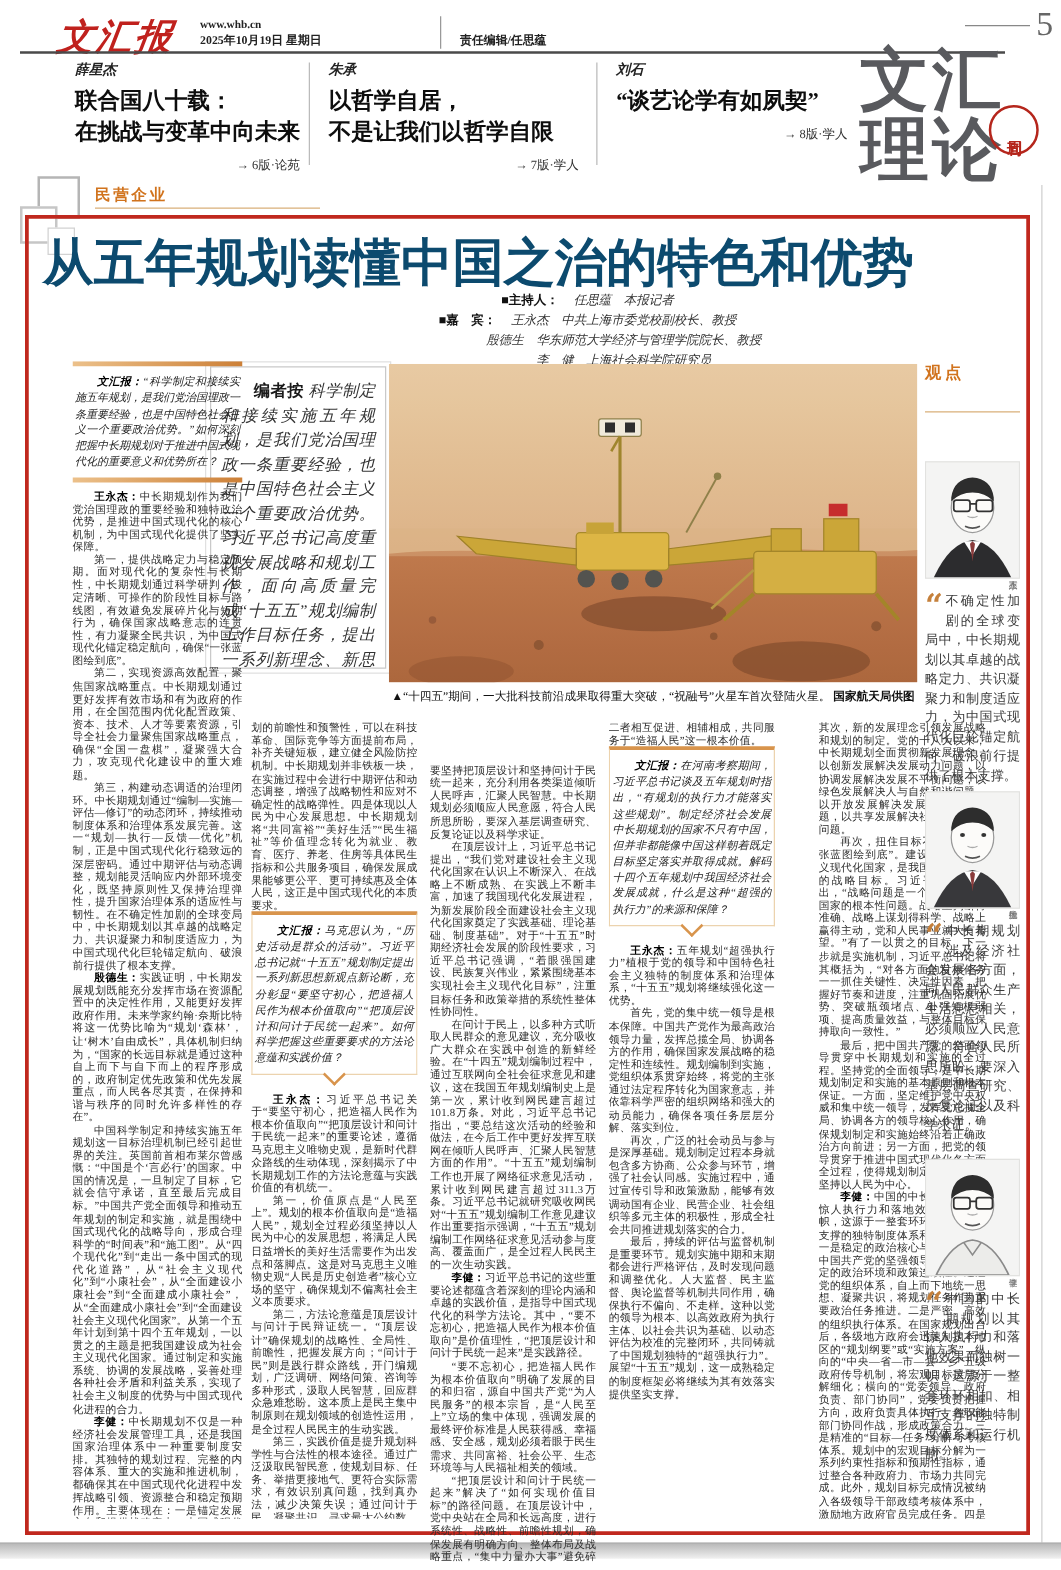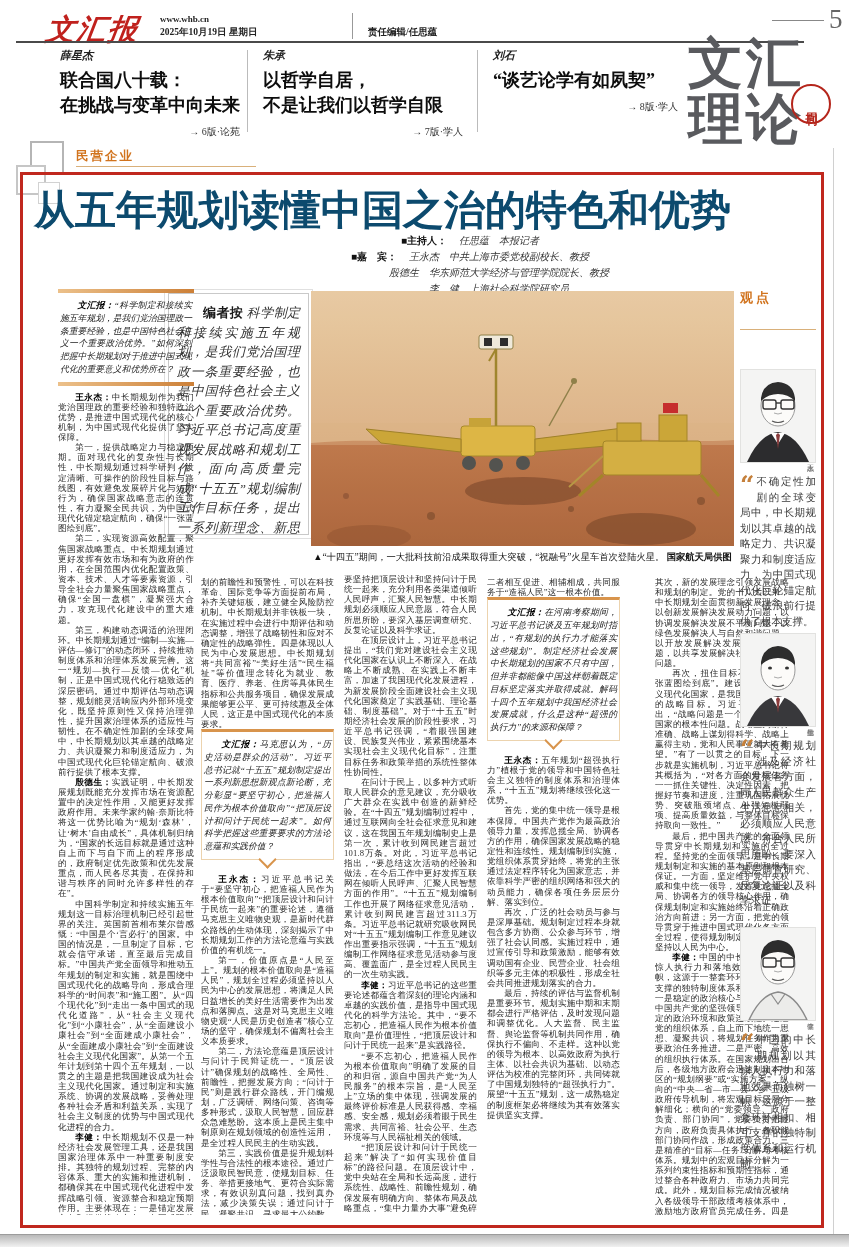--- a/index.html
+++ b/index.html
@@ -241,21 +241,21 @@
     </div>
   <div class="ncol" style="left:168px;top:577px;height:638px;">
       <p class="para flush">划的前瞻性和预警性，可以在科技革命、国际竞争等方面提前布局，补齐关键短板，建立健全风险防控机制。中长期规划并非铁板一块，在实施过程中会进行中期评估和动态调整，增强了战略韧性和应对不确定性的战略弹性。四是体现以人民为中心发展思想。中长期规划将“共同富裕”“美好生活”“民生福祉”等价值理念转化为就业、教育、医疗、养老、住房等具体民生指标和公共服务项目，确保发展成果能够更公平、更可持续惠及全体人民，这正是中国式现代化的本质要求。</p>
       <div class="callout chevron"><b class="speaker">文汇报：</b>马克思认为，“历史活动是群众的活动”。习近平总书记就“十五五”规划制定提出一系列新思想新观点新论断，充分彰显“要坚守初心，把造福人民作为根本价值取向”“把顶层设计和问计于民统一起来”。如何科学把握这些重要要求的方法论意蕴和实践价值？</div>
       <div class="chev"></div>
       <p class="para"><b class="speaker">王永杰：</b>习近平总书记关于“要坚守初心，把造福人民作为根本价值取向”“把顶层设计和问计于民统一起来”的重要论述，遵循马克思主义唯物史观，是新时代群众路线的生动体现，深刻揭示了中长期规划工作的方法论意蕴与实践价值的有机统一。</p>
       <p class="para">第一，价值原点是“人民至上”。规划的根本价值取向是“造福人民”，规划全过程必须坚持以人民为中心的发展思想，将满足人民日益增长的美好生活需要作为出发点和落脚点。这是对马克思主义唯物史观“人民是历史创造者”核心立场的坚守，确保规划不偏离社会主义本质要求。</p>
       <p class="para">第二，方法论意蕴是顶层设计与问计于民辩证统一。“顶层设计”确保规划的战略性、全局性、前瞻性，把握发展方向；“问计于民”则是践行群众路线，开门编规划，广泛调研、网络问策、咨询等多种形式，汲取人民智慧，回应群众急难愁盼。这本质上是民主集中制原则在规划领域的创造性运用，是全过程人民民主的生动实践。</p>
       <p class="para">第三，实践价值是提升规划科学性与合法性的根本途径。通过广泛汲取民智民意，使规划目标、任务、举措更接地气、更符合实际需求，有效识别真问题，找到真办法，减少决策失误；通过问计于民，凝聚共识，寻求最大公约数。民众参与规划编制，增强了对规划的认同感、归属感和主人翁意识，为规划的有效实施奠定了最广泛的群众基础和社会支持，极大提升规划的有效性和执行力；这一方法论推动多元协同共治的发展，是国家治理体系和治理能力现代化在规划领域的具体体现。坚持“人民至上”“顶层设计与问计于民相统一”的方法论，是确保规划科学、民主、有效实施的生命线。</p>
     </div>
-  <div class="ncol" style="left:311px;top:574px;height:638px;">
+  <div class="ncol" style="left:311px;top:611px;height:638px;">
       <p class="para flush">要坚持把顶层设计和坚持问计于民统一起来，充分利用各类渠道倾听人民呼声，汇聚人民智慧。中长期规划必须顺应人民意愿，符合人民所思所盼，要深入基层调查研究、反复论证以及科学求证。</p>
       <p class="para">在顶层设计上，习近平总书记提出，“我们党对建设社会主义现代化国家在认识上不断深入、在战略上不断成熟、在实践上不断丰富，加速了我国现代化发展进程，为新发展阶段全面建设社会主义现代化国家奠定了实践基础、理论基础、制度基础”。对于“十五五”时期经济社会发展的阶段性要求，习近平总书记强调，“着眼强国建设、民族复兴伟业，紧紧围绕基本实现社会主义现代化目标”，注重目标任务和政策举措的系统性整体性协同性。</p>
       <p class="para">在问计于民上，以多种方式听取人民群众的意见建议，充分吸收广大群众在实践中创造的新鲜经验。在“十四五”规划编制过程中，通过互联网向全社会征求意见和建议，这在我国五年规划编制史上是第一次，累计收到网民建言超过101.8万条。对此，习近平总书记指出，“要总结这次活动的经验和做法，在今后工作中更好发挥互联网在倾听人民呼声、汇聚人民智慧方面的作用”。“十五五”规划编制工作也开展了网络征求意见活动，累计收到网民建言超过311.3万条。习近平总书记就研究吸收网民对“十五五”规划编制工作意见建议作出重要指示强调，“十五五”规划编制工作网络征求意见活动参与度高、覆盖面广，是全过程人民民主的一次生动实践。</p>
       <p class="para"><b class="speaker">李健：</b>习近平总书记的这些重要论述都蕴含着深刻的理论内涵和卓越的实践价值，是指导中国式现代化的科学方法论。其中，“要不忘初心，把造福人民作为根本价值取向”是价值理性，“把顶层设计和问计于民统一起来”是实践路径。</p>
       <p class="para">“要不忘初心，把造福人民作为根本价值取向”明确了发展的目的和归宿，源自中国共产党“为人民服务”的根本宗旨，是“人民至上”立场的集中体现，强调发展的最终评价标准是人民获得感、幸福感、安全感，规划必须着眼于民生需求、共同富裕、社会公平、生态环境等与人民福祉相关的领域。</p>
       <p class="para">“把顶层设计和问计于民统一起来”解决了“如何实现价值目标”的路径问题。在顶层设计中，党中央站在全局和长远高度，进行系统性、战略性、前瞻性规划，确保发展有明确方向、整体布局及战略重点，“集中力量办大事”避免碎片化和短期行为。问计于民是指在规划制定过程中，深入群众、深入基层，广泛听取专家学者、社会各界和普通民众的意见建议，让规划扎根于实践沃土，反映最真实、最迫切的民生诉求。顶层设计从问计于民中汲取智慧和合法性基础，使规划更科学、更贴近实际，问计于民则在顶层设计框架内进行，使民众诉求能够被整合上升为国家战略。</p>
     </div>
   <div class="ncol" style="left:454px;top:577px;height:638px;">
       <p class="para flush">二者相互促进、相辅相成，共同服务于“造福人民”这一根本价值。</p>
       <div class="callout chevron"><b class="speaker">文汇报：</b>在河南考察期间，习近平总书记谈及五年规划时指出，“有规划的执行力才能落实这些规划”。制定经济社会发展中长期规划的国家不只有中国，但并非都能像中国这样朝着既定目标坚定落实并取得成就。解码十四个五年规划中我国经济社会发展成就，什么是这种“超强的执行力”的来源和保障？</div>

